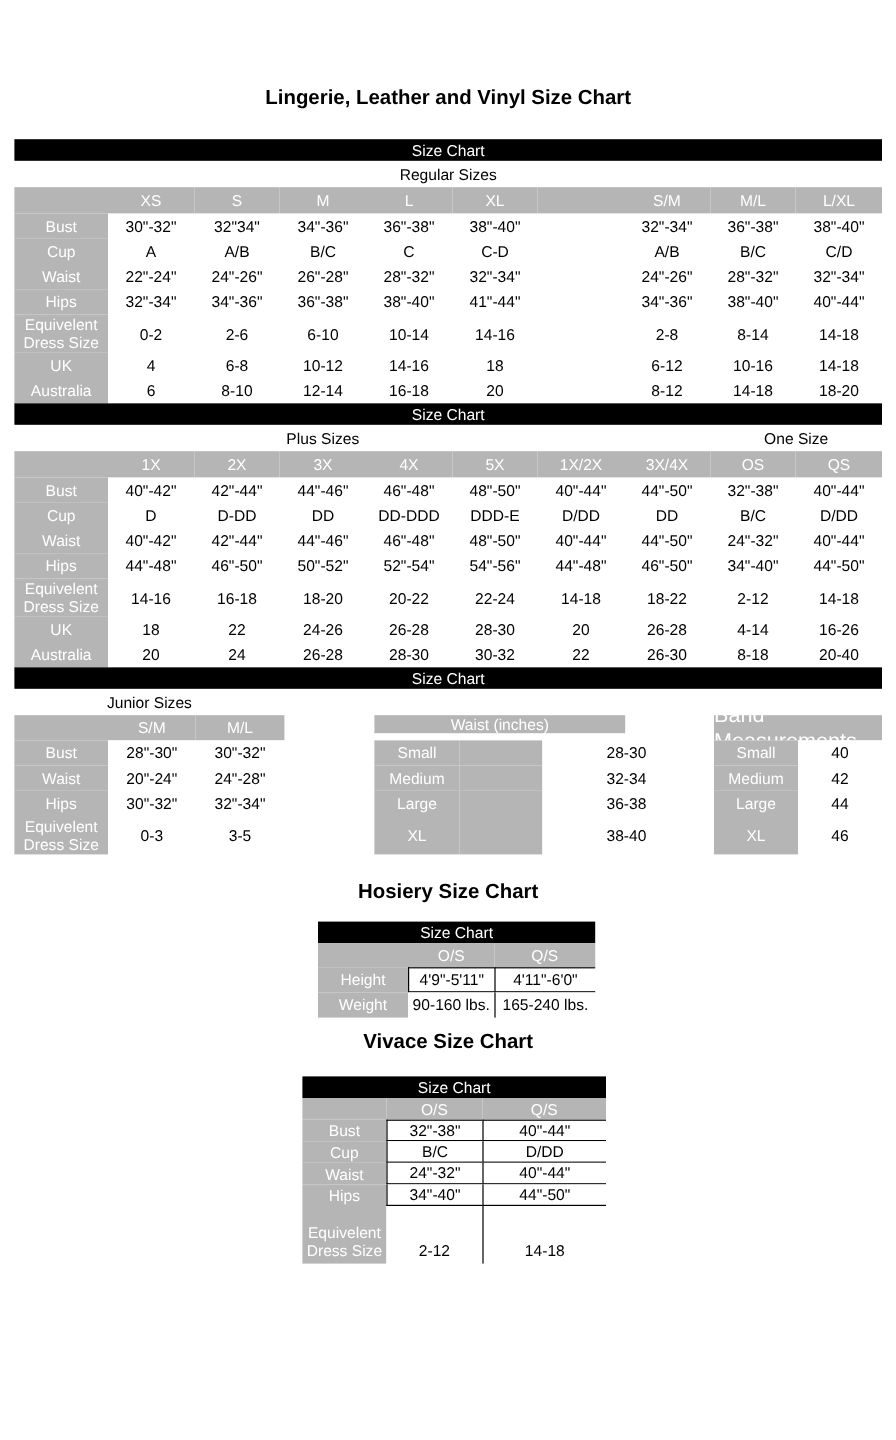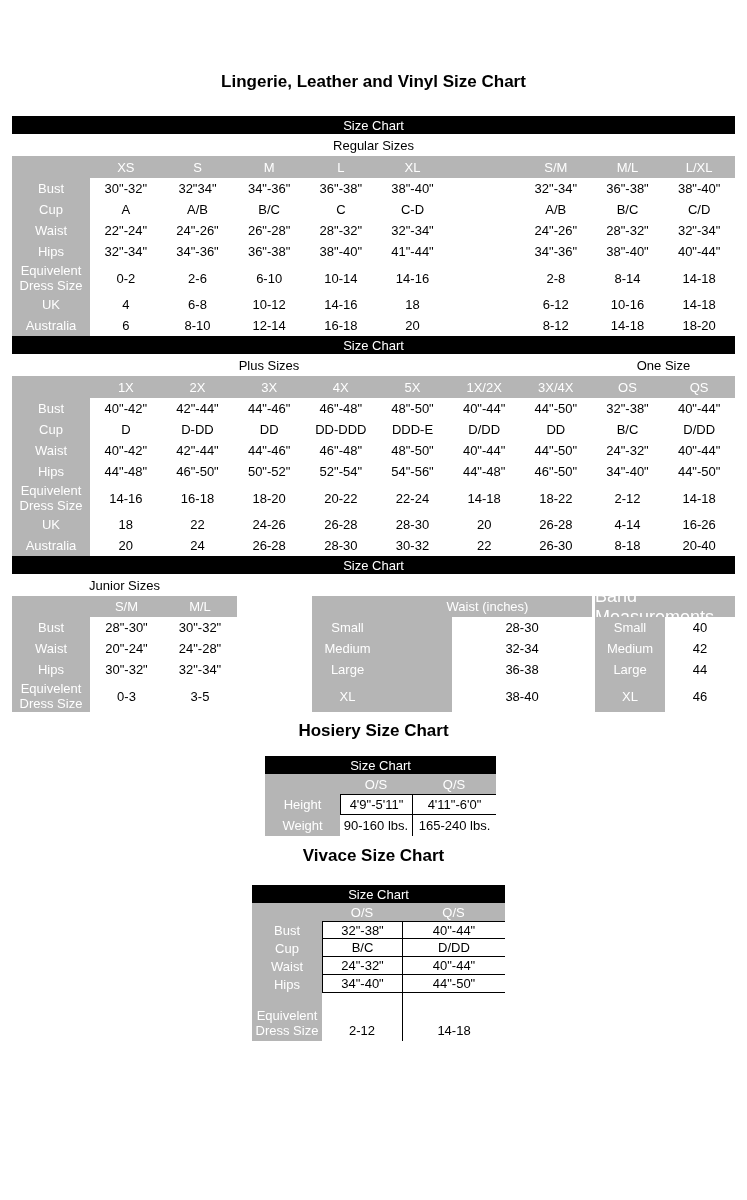--- a/index.html
+++ b/index.html
@@ -43,36 +43,36 @@
 
   
   .jm-row { display: flex; }
   .sp75 { width: 75px; } .sp3 { width: 3px; }
   .t-jun {
     width: 225px;
     grid-template-columns: 78px 73px 74px;
     grid-template-rows: repeat(4, 21px) 32px;
   }
   .mensL { width: 280px; }
-  .mensL-head { display: flex; height: 21px; }
+  .mensL-head { display: flex; height: 21px; flex-direction: column; }
   .mensL-head .hc1 { width: 71px; background: #b5b5b5; }
   .mensL-head .hc2 {
     width: 209px; background: #b5b5b5; color: #fff; font-size: 13px;
     display: flex; align-items: center; justify-content: center;
   }
   .t-mensL-grid { grid-template-columns: 71px 69px 140px; grid-template-rows: repeat(3, 21px) 32px; }
   .mensR { width: 140px; }
   .mensR-head {
     height: 21px; background: #b5b5b5; color: #fff; font-size: 18px;
     display: flex; align-items: center; justify-content: center;
   }
   .t-mensR-grid { grid-template-columns: 70px 70px; grid-template-rows: repeat(3, 21px) 32px; }
 
   
-  .hos-title { margin-top: 10px; }
+  .hos-title { margin-top: 22px; }
   .hos-bar { margin-top: 16px; margin-left: 253px; width: 231px; }
   .t-hos {
     width: 231px; margin-left: 253px;
     grid-template-columns: 75px 72px 84px;
     grid-template-rows: 20px 21px 21px;
   }
   .t-hos .val:nth-child(5), .t-hos .val:nth-child(6) { border-top: 1px solid #000; border-bottom: 1px solid #000; }
   .t-hos .val:nth-child(5) { border-left: 1px solid #000; }
   .t-hos .val:nth-child(6), .t-hos .val:nth-child(9) { border-left: 1px solid #000; }
 

